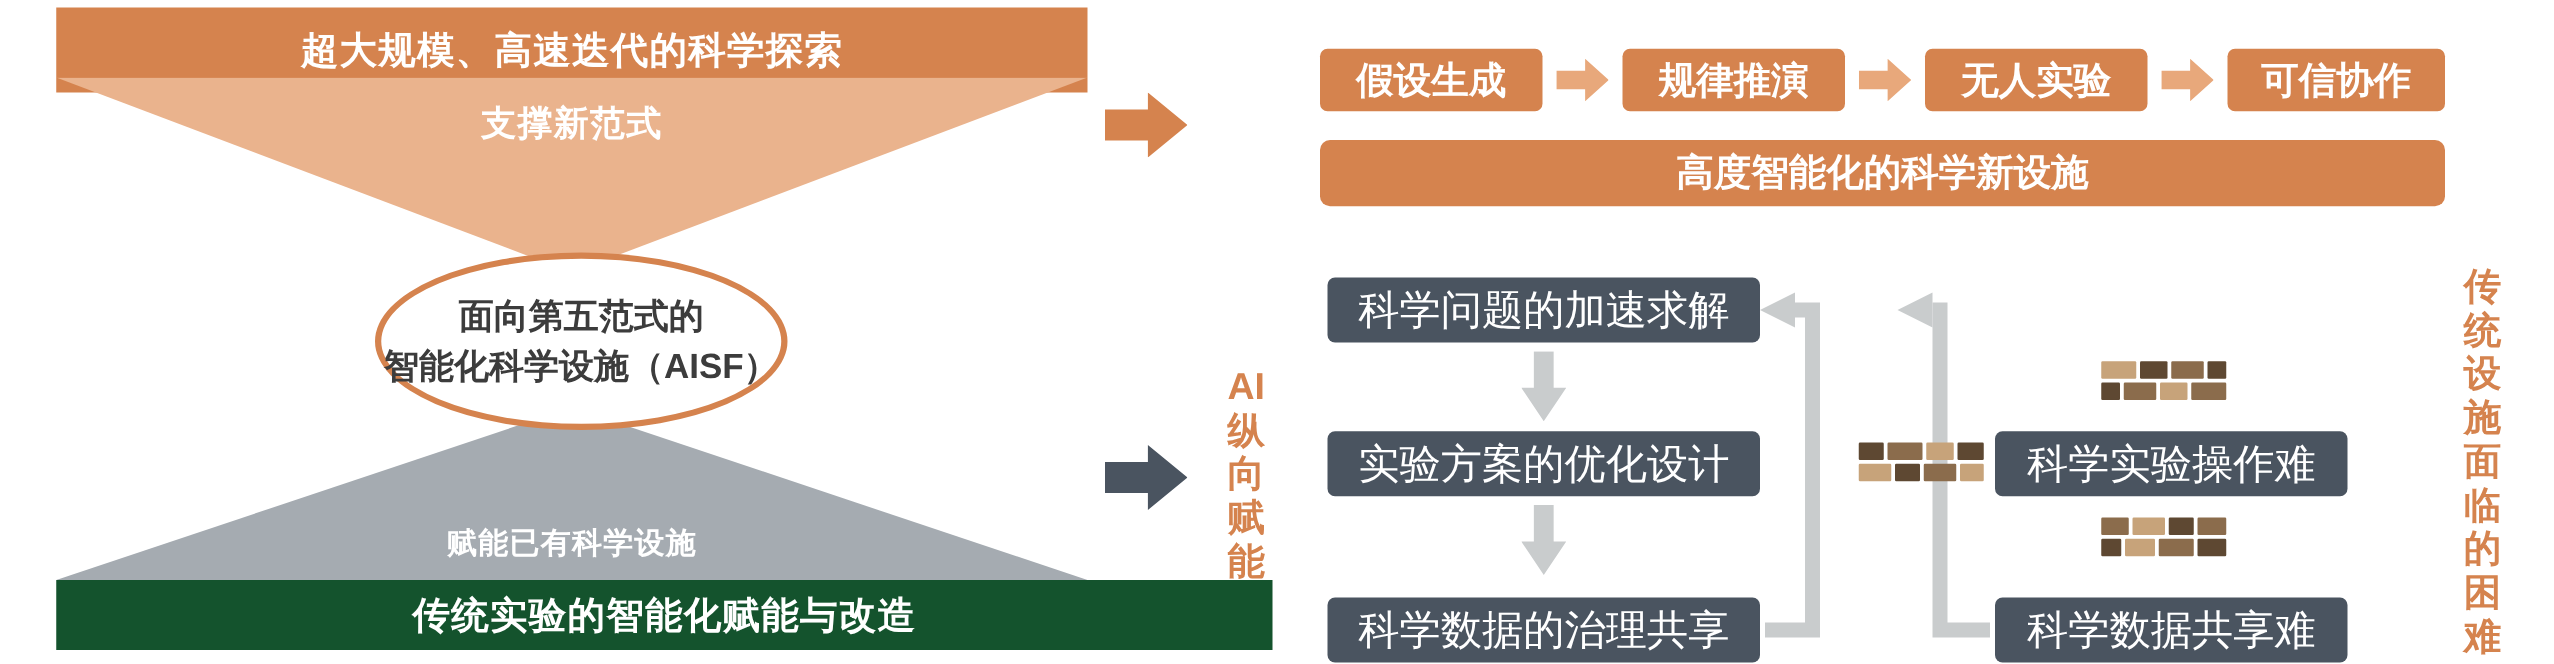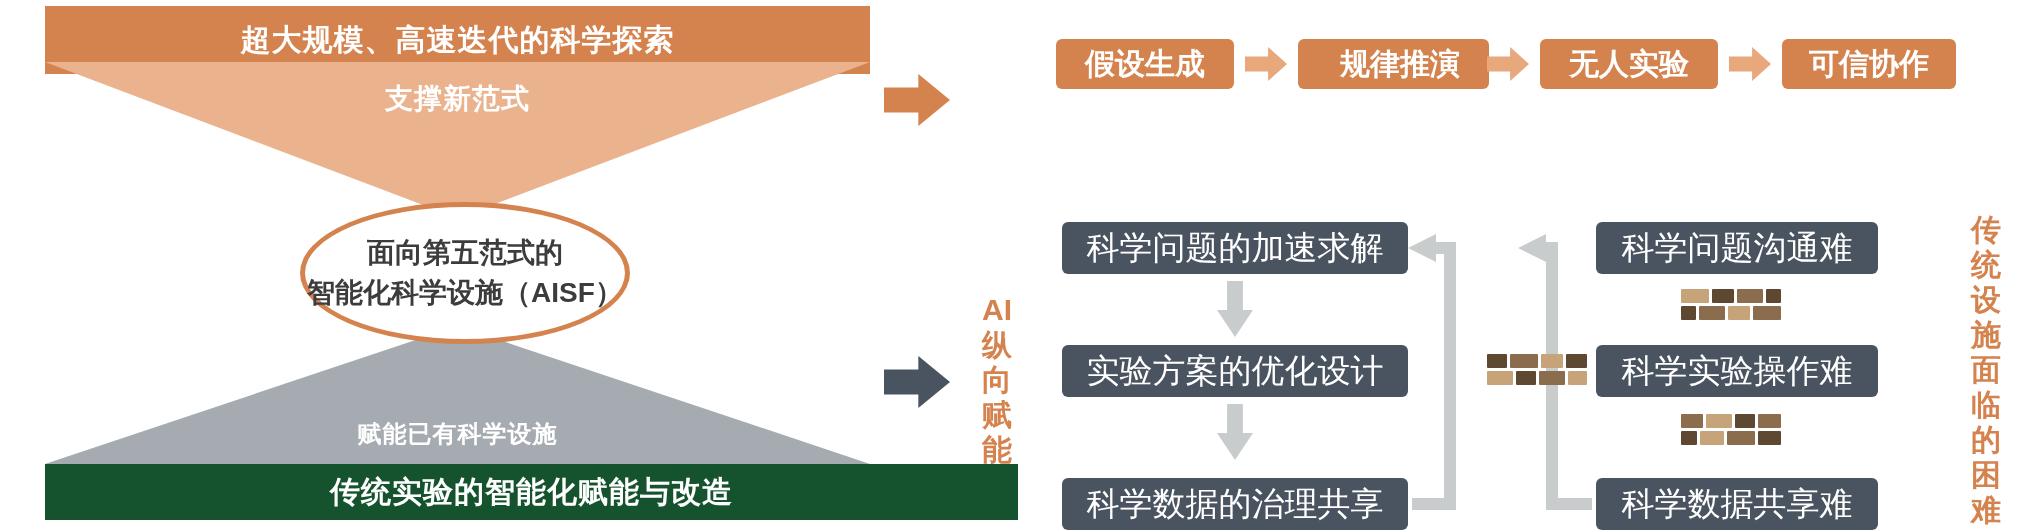--- a/index.html
+++ b/index.html
@@ -33,21 +33,21 @@
   .arrow-dark    { left:884px; top:356px; width:66px; height:52px; background:#4A5460; }
   .v-label { display:flex; flex-direction:column; align-items:center;
              color:#D5834E; font-weight:bold; font-size:30px; line-height:35px; }
   .ai-label    { left:958px;  top:292px; width:46px;margin-left:16px; }
   .right-label { left:1966px; top:212px; width:40px; }
 
   
   .pill { background:#D5834E; border-radius:6px; color:#ffffff; font-weight:bold; font-size:30px;
           display:flex; align-items:center; justify-content:center; height:50px; top:39px; }
   .step1 { left:1056px; width:178px; }
-  .step2 { left:1298px; width:178px;padding-left:13px; }
+  .step2 { left:1298px; width:178px; }
   .step3 { left:1540px; width:178px; }
   .step4 { left:1782px; width:174px; }
   .step-arrow { top:47px; width:42px; height:34px; background:#E8A87B;
                 clip-path:polygon(0 28%,55% 28%,55% 0,100% 50%,55% 100%,55% 72%,0 72%); }
   .sa1 { left:1245px; } .sa2 { left:1487px; } .sa3 { left:1729px; }
   .banner { left:1056px; top:112px; width:900px; height:53px; background:#D5834E; border-radius:8px;
             color:#ffffff; font-weight:bold; font-size:30px;
             display:flex; align-items:center; justify-content:center; }
 
   
@@ -100,35 +100,35 @@
     <span>能</span>
   </div>
 
   <div class="abs pill step1">假设生成</div>
   <div class="abs step-arrow sa1"></div>
   <div class="abs pill step2">规律推演</div>
   <div class="abs step-arrow sa2"></div>
   <div class="abs pill step3">无人实验</div>
   <div class="abs step-arrow sa3"></div>
   <div class="abs pill step4">可信协作</div>
+  <div class="abs banner">高度智能化的科学新设施</div>
 
   <svg class="abs connector-svg" viewBox="0 0 2043 531" xmlns="http://www.w3.org/2000/svg">
     <path d="M 1412 504 H 1450 V 248 H 1436" fill="none" stroke="#C9CCCD" stroke-width="12"></path>
     <polygon points="1436,234 1436,262 1408,248" fill="#C9CCCD"></polygon>
     <path d="M 1592 504 H 1552 V 248 H 1546" fill="none" stroke="#C9CCCD" stroke-width="12"></path>
     <polygon points="1546,234 1546,262 1518,248" fill="#C9CCCD"></polygon>
   </svg>
 
   <div class="abs dark-box sol row1">科学问题的加速求解</div>
   <div class="abs down-arrow da1"></div>
   <div class="abs dark-box sol row2">实验方案的优化设计</div>
   <div class="abs down-arrow da2"></div>
   <div class="abs dark-box sol row3">科学数据的治理共享</div>
 
-  <div class="abs dark-box dif row1">科学问题沟通难</div>
   <div class="abs dark-box dif row2">科学实验操作难</div>
   <div class="abs dark-box dif row3">科学数据共享难</div>
 
   <div class="abs wall w1">
     <div class="wall-row">
         <span class="brick b-tan" style="width:28px"></span>
         <span class="brick b-dark" style="width:22px"></span>
         <span class="brick b-mid" style="width:26px"></span>
         <span class="brick b-dark" style="width:15px"></span>
       </div>

